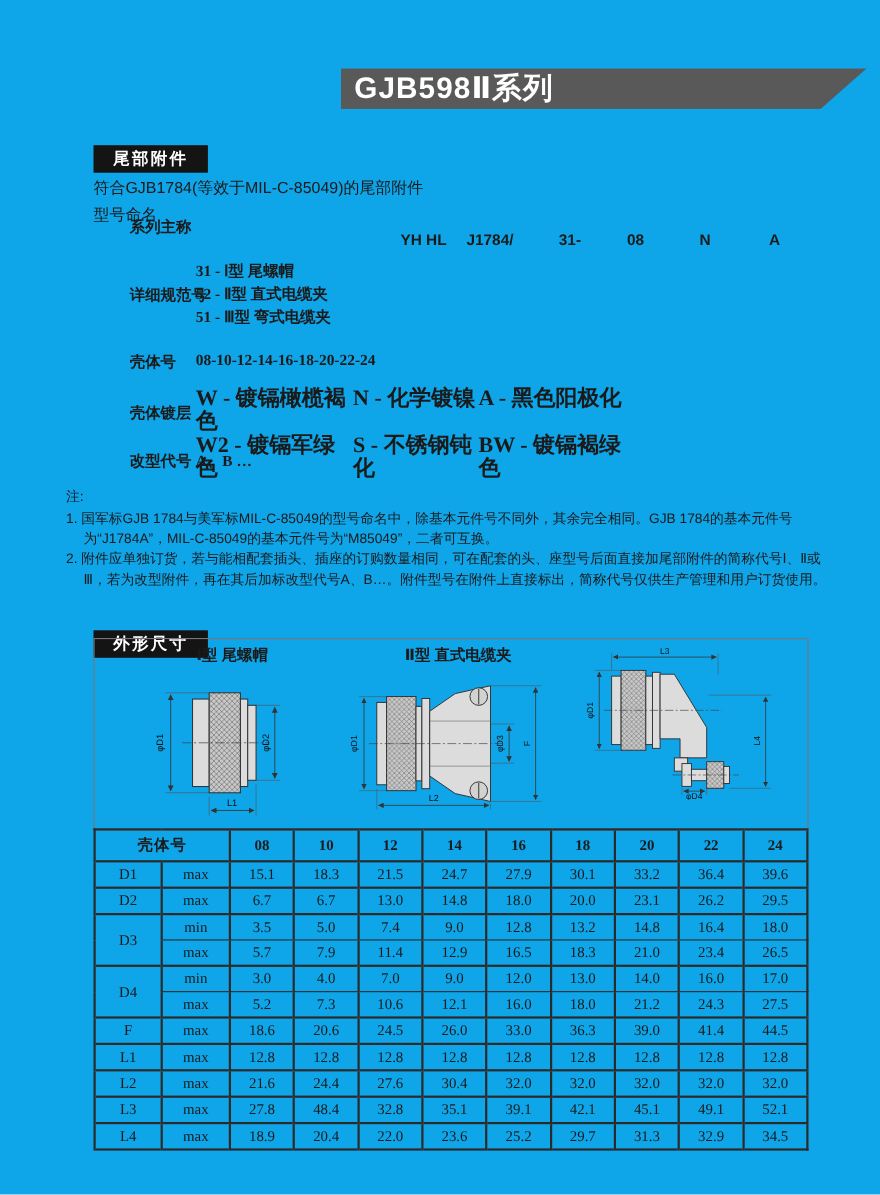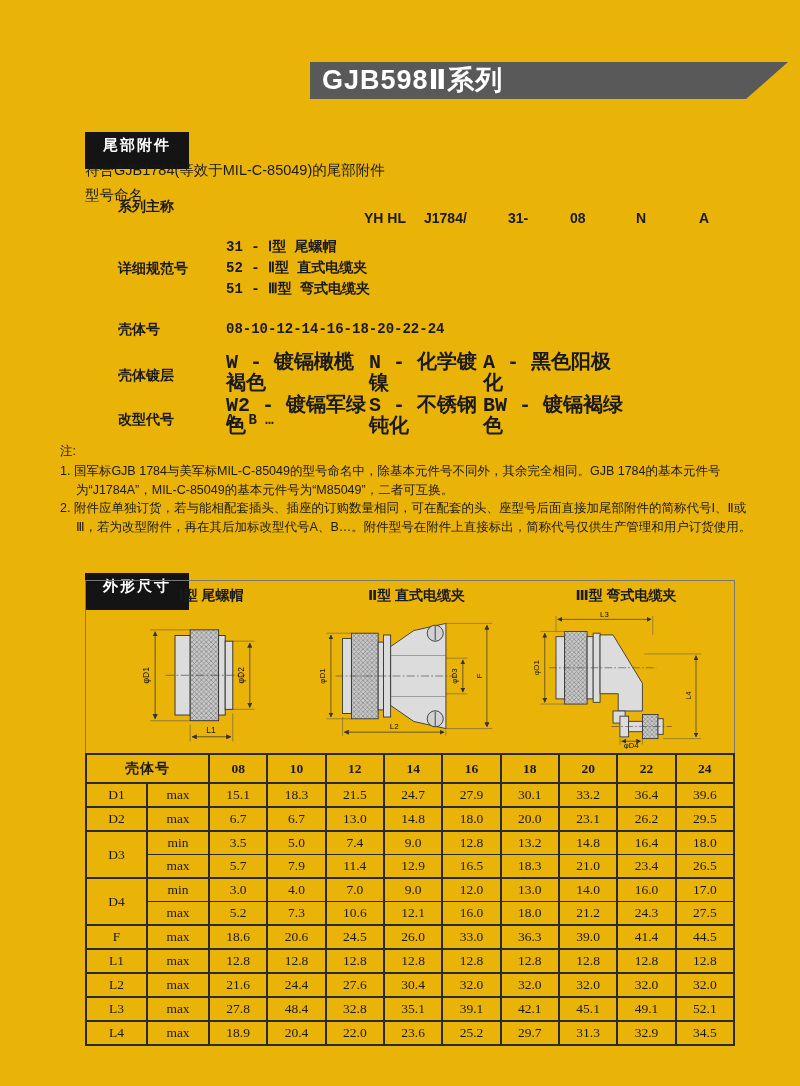--- a/index.html
+++ b/index.html
@@ -1,35 +1,35 @@
 <!DOCTYPE html>
 <html><head>
 <meta charset="utf-8">
 <style>
   html,body{margin:0;padding:0;background:#f2f2f2;}
-  .page{position:relative;width:800px;height:1086px;background:#eab308;overflow:hidden;
+  .page{position:relative;width:800px;height:1086px;background:#0ea5e9;overflow:hidden;
         font-family:"Liberation Sans","DejaVu Sans",sans-serif;color:#1a1a1a;}
 
   
   .banner{position:absolute;left:310px;top:62px;width:478px;height:37px;background:#595959;
           clip-path:polygon(0 0,100% 0,calc(100% - 42px) 100%,0 100%);}
   .banner span{display:block;padding-left:12px;line-height:37px;color:#ffffff;
                font-weight:bold;font-size:27px;letter-spacing:1px;}
 
   
-  .blackbox{position:absolute;width:104px;height:37px;background:#141414;color:#fff;
+  .blackbox{position:absolute;width:104px;height:25px;background:#141414;color:#fff;
             font-size:15px;font-weight:bold;text-align:center;line-height:25px;letter-spacing:2px;}
   .sec1{left:85px;top:132px;}
   .sec2{left:85px;top:551px;margin-top:22px;}
 
   .subtitle{position:absolute;left:85px;top:161px;font-size:14.5px;}
   .naming-title{position:absolute;left:85px;top:186px;font-size:14.5px;}
 
   .lbl{position:absolute;left:118px;font-size:14px;font-weight:bold;white-space:nowrap;}
-  .serifb{font-family:Liberation Mono, monospace;font-weight:bold;margin-left:48px;}
+  .serifb{font-family:Liberation Serif, serif;font-weight:bold;}
 
   .codes{position:absolute;left:0;top:210px;width:792px;height:20px;}
   .codes span{position:absolute;font-size:14px;font-weight:bold;white-space:nowrap;}
   .codes span:nth-child(1){left:364px;}
   .codes span:nth-child(2){left:424px;}
   .codes span:nth-child(3){left:508px;}
   .codes span:nth-child(4){left:570px;}
   .codes span:nth-child(5){left:636px;}
   .codes span:nth-child(6){left:699px;}
 
@@ -179,21 +179,20 @@
           <line x1="34" y1="138" x2="146" y2="138" marker-start="url(#dimarr)" marker-end="url(#dimarr)"></line>
         </g>
         <text class="dimtext" text-anchor="middle" transform="rotate(-90 12 75)" x="12" y="75">φD1</text>
         <text class="dimtext" text-anchor="middle" transform="rotate(-90 161 75)" x="161" y="75">φD3</text>
         <text class="dimtext" text-anchor="middle" transform="rotate(-90 188 75)" x="188" y="75">F</text>
         <text class="dimtext" text-anchor="middle" x="90" y="134">L2</text>
       </svg>
     </div>
 
     <div class="figwrap fig3">
-      <div class="cap">Ⅲ型 弯式电缆夹</div>
       <svg width="200" height="140" viewBox="0 0 230 162">
         <g stroke="#555" stroke-width="0.6">
           <path d="M34,26 L34,8 M146,30 L146,8 M44,26 L16,26 M44,110 L16,110 M136,52 L202,52 M158,150 L202,150 M108,150 L108,157 M134,150 L134,157" fill="none"></path>
         </g>
         <g fill="#dcdcdc" stroke="#333" stroke-width="1">
           <rect x="34" y="32" width="10" height="72"></rect>
           <rect x="44" y="26" width="26" height="84" fill="url(#knurl)"></rect>
           <rect x="70" y="32" width="7" height="72"></rect>
           <rect x="77" y="28" width="8" height="80"></rect>
           <polygon points="85,30 100,30 134,86 134,118 106,118 106,98 85,98"></polygon>

